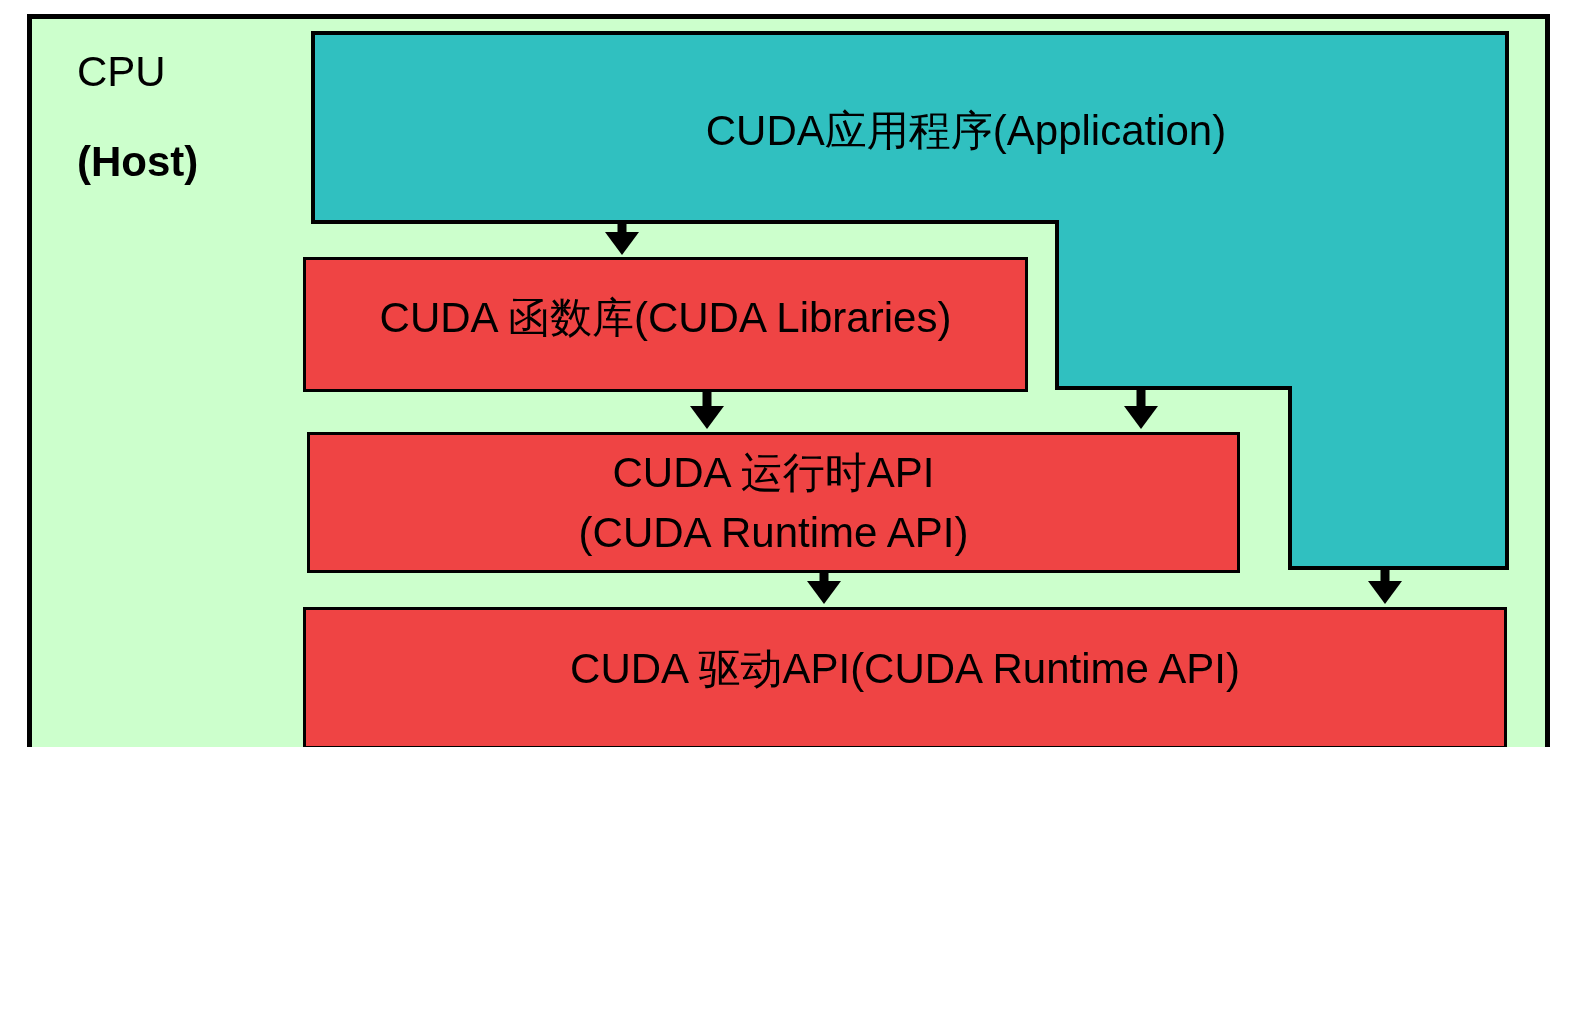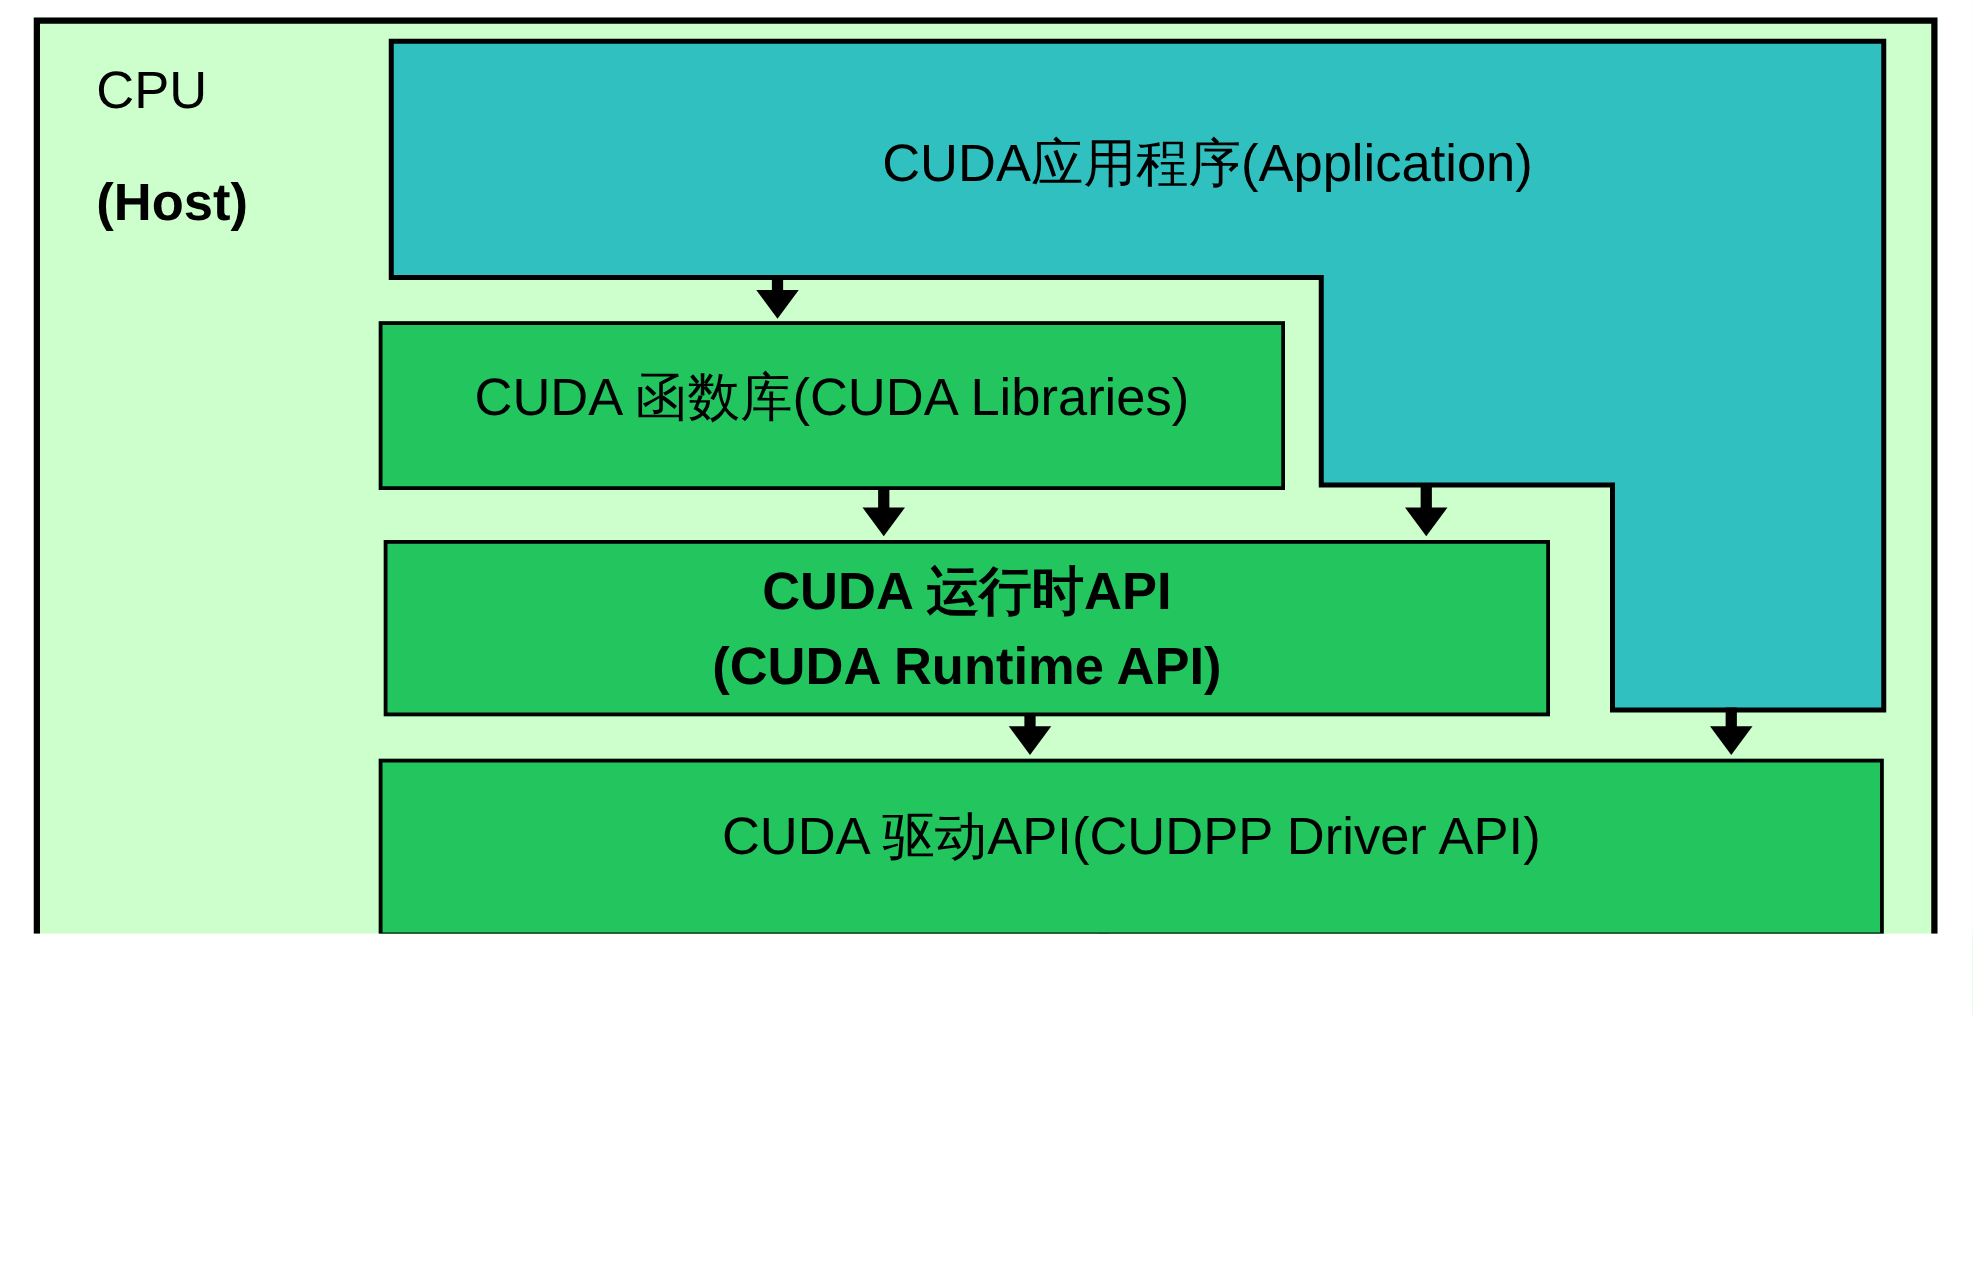--- a/index.html
+++ b/index.html
@@ -62,39 +62,39 @@
     display: flex;
     align-items: center;
     justify-content: center;
     font-size: 42px;
     white-space: nowrap;
   }
   
   .box {
     position: absolute;
     box-sizing: border-box;
-    background: #22c55e;
+    background: #ef4444;
     border: 3px solid #000000;
     display: flex;
     flex-direction: column;
     align-items: center;
     justify-content: center;
     text-align: center;
     font-size: 42px;
     line-height: 60px;
     white-space: nowrap;
   }
   .libraries-box {
     left: 303px; top: 257px;
     width: 725px; height: 135px;
     padding-bottom: 14px;
   }
   .runtime-box {
     left: 307px; top: 432px;
-    width: 933px; height: 141px; font-weight: bold;
+    width: 933px; height: 141px;
   }
   .driver-box {
     left: 303px; top: 607px;
     width: 1204px; height: 142px;
     padding-bottom: 18px;
   }
 </style>
 </head>
 <body>
 
@@ -118,21 +118,21 @@
   <div class="box libraries-box">
     <div>CUDA 函数库(CUDA Libraries)</div>
   </div>
 
   <div class="box runtime-box">
     <div>CUDA 运行时API</div>
     <div>(CUDA Runtime API)</div>
   </div>
 
   <div class="box driver-box">
-    <div>CUDA 驱动API(CUDPP Driver API)</div>
+    <div>CUDA 驱动API(CUDA Runtime API)</div>
   </div>
 
   <svg class="overlay" viewBox="0 0 1578 1012">
     <g>
       <line class="arrow-line" x1="622" y1="221" x2="622" y2="233" stroke-width="9"></line>
       <polygon class="arrow-head" points="605,232 639,232 622,255"></polygon>
     </g>
     <g>
       <line class="arrow-line" x1="707" y1="391" x2="707" y2="407" stroke-width="9"></line>
       <polygon class="arrow-head" points="690,406 724,406 707,429"></polygon>

